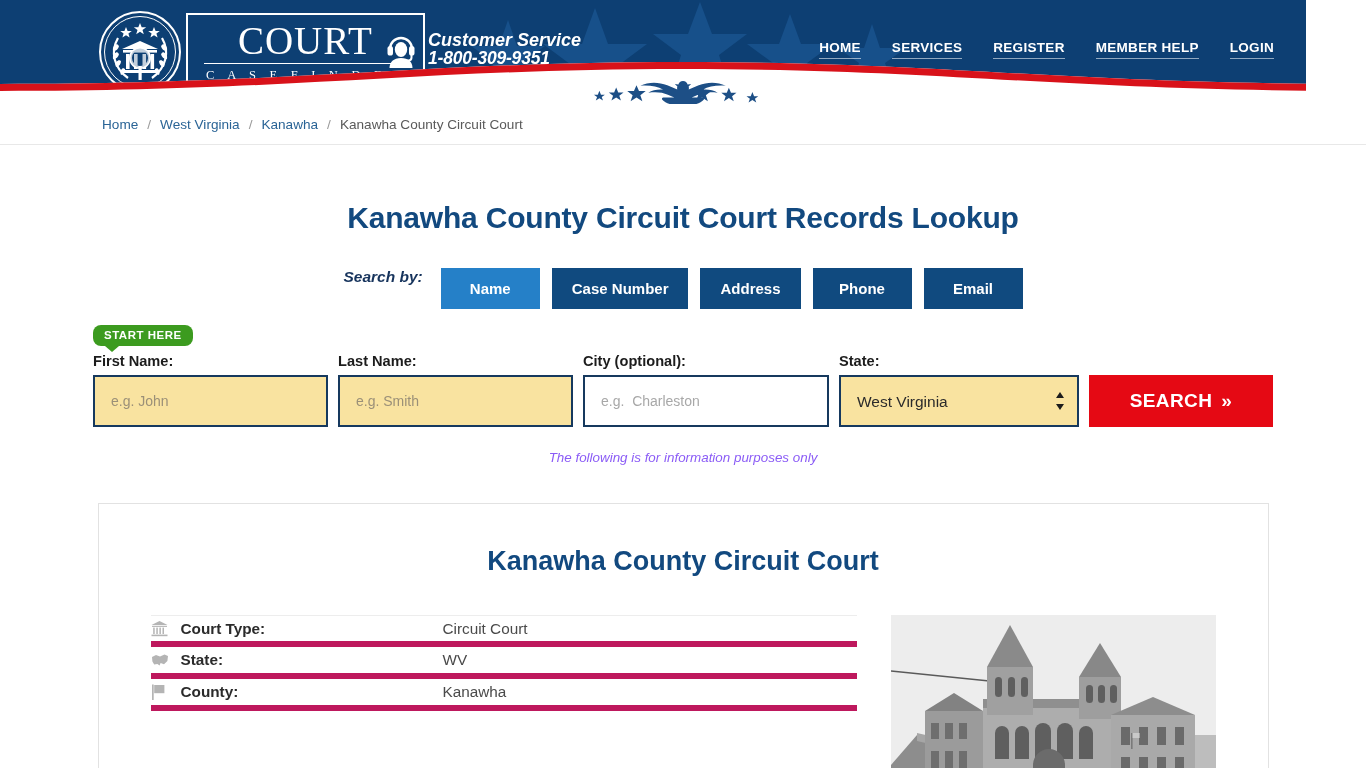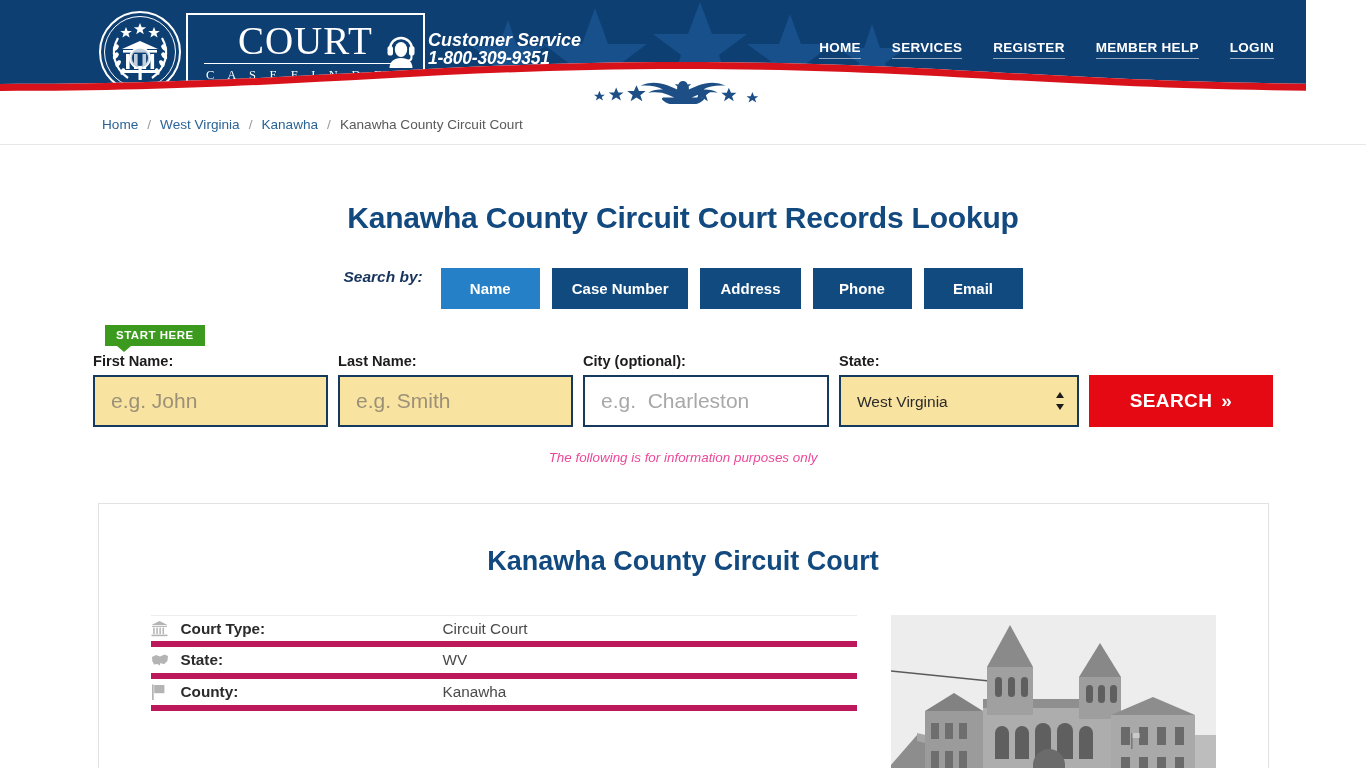--- a/index.html
+++ b/index.html
@@ -184,28 +184,29 @@
 
   
   .form-zone {
     position: relative;
     margin: 0 auto;
     width: 1180px;
     margin-top: 16px;
   }
   .start-badge {
     position: absolute;
-    left: 12px;
+    left: 0;
     top: 0;
     background: #3c9b1f;
     color: #ffffff;
     font-size: 11.5px;
     font-weight: bold;
     letter-spacing: 0.5px;
     padding: 4px 11px 5px 11px;
+    border-radius: 8px;
   }
   .start-badge::after {
     content: "";
     position: absolute;
     left: 12px;
     bottom: -6px;
     width: 0; height: 0;
     border-left: 7px solid transparent;
     border-right: 7px solid transparent;
     border-top: 6px solid #3c9b1f;
@@ -220,21 +221,21 @@
   .field-label {
     font-size: 14.6px;
     font-weight: bold;
     color: #1c1c1c;
     margin-bottom: 6px;
   }
   .inp {
     height: 52px;
     border: 2px solid #16395e;
     background: #f9e3a0;
-    font-size: 21px;
+    font-size: 14px;
     color: #888;
     padding: 16px 16px;
     font-family: "Liberation Sans", sans-serif;
     outline: none;
   }
   .inp::placeholder { color: #9b9078; }
   .inp.plain { background: #ffffff; }
   .inp.plain::placeholder { color: #a8a8a8; }
   .w-first { width: 235px; }
   .w-last  { width: 235px; }
@@ -275,21 +276,21 @@
     display: flex;
     align-items: center;
     justify-content: center;
     gap: 9px;
   }
   .disclaimer {
     text-align: center;
     margin-top: 23px;
     font-size: 13.4px;
     font-style: italic;
-    color: #ec4899;
+    color: #8b5cf6;
   }
 
   
   .card {
     width: 1171px;
     margin: 38px auto 0 auto;
     border: 1px solid #e2e2e2;
     background: #ffffff;
     padding: 42px 52px 0 52px;
     height: 272px;

